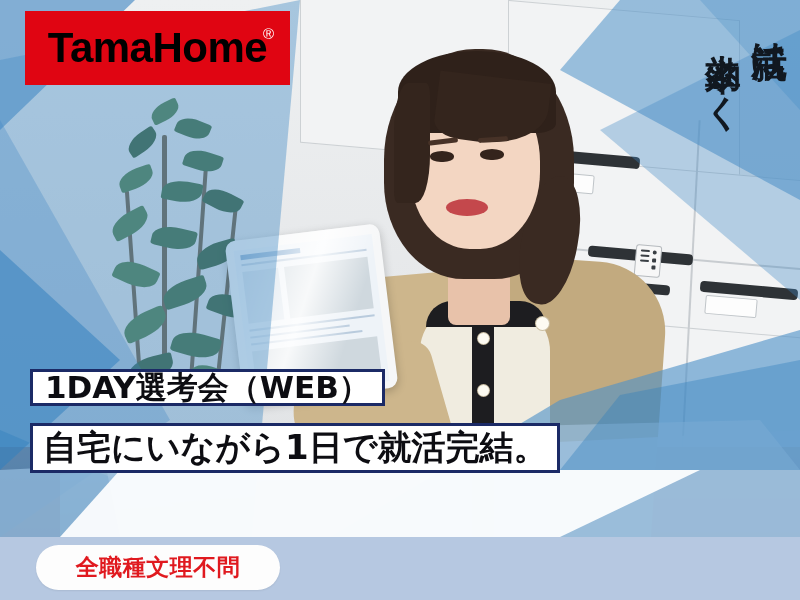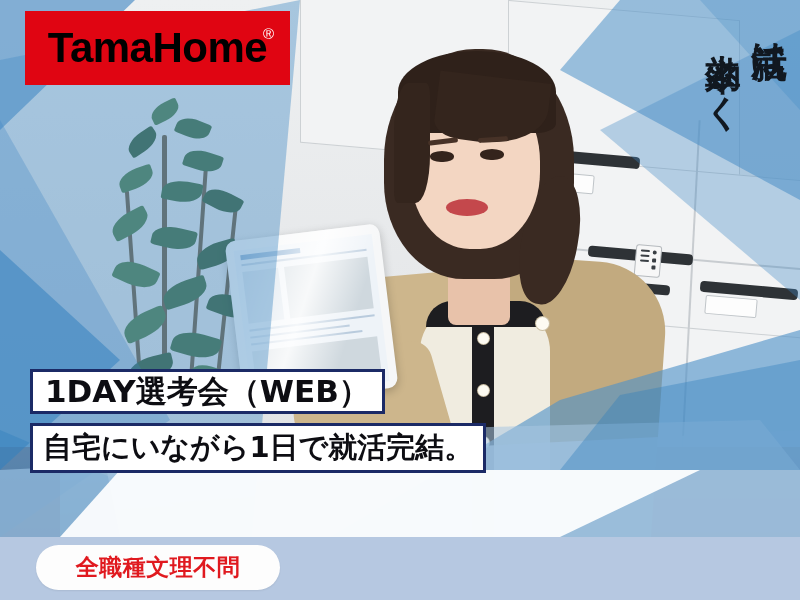--- a/index.html
+++ b/index.html
@@ -72,24 +72,24 @@
         color:#111820;font-weight:700;font-size:36px;line-height:1.06;letter-spacing:1px;
         font-family:"DejaVu Sans","Liberation Sans",sans-serif;white-space:nowrap;}
   #v1{right:12px;top:16px;}
   #v2{right:58px;top:26px;}
 
   
   .hbox{position:absolute;z-index:45;background:#fff;border:3px solid #1b2a66;
         display:flex;align-items:center;box-sizing:border-box;}
   .hbox span{color:#0d0d12;font-weight:700;white-space:nowrap;
              font-family:"DejaVu Sans","Liberation Sans",sans-serif;}
-  #hb1{left:30px;top:369px;height:45px;padding:0 12px;}
+  #hb1{left:30px;top:369px;height:37px;padding:0 12px;}
   #hb1 span{font-size:31px;letter-spacing:0px;}
   #hb2{left:30px;top:423px;height:50px;padding:0 10px;}
-  #hb2 span{font-size:29px;letter-spacing:0px;}
+  #hb2 span{font-size:34px;letter-spacing:0px;}
 
   
   #band{position:absolute;left:0;top:537px;width:800px;height:63px;background:#b6c8e1;z-index:50;}
   .pill{position:absolute;top:545px;height:45px;background:#fdfdfd;border-radius:24px;
         display:flex;align-items:center;justify-content:center;z-index:55;
         box-shadow:0 1px 2px rgba(0,0,0,.07);}
   .pill span{color:#e0191f;font-weight:700;font-size:23px;letter-spacing:0.5px;
              font-family:"DejaVu Sans","Liberation Sans",sans-serif;white-space:nowrap;}
   #p1{left:36px;width:244px;}
   #p2{left:292px;width:216px;}

